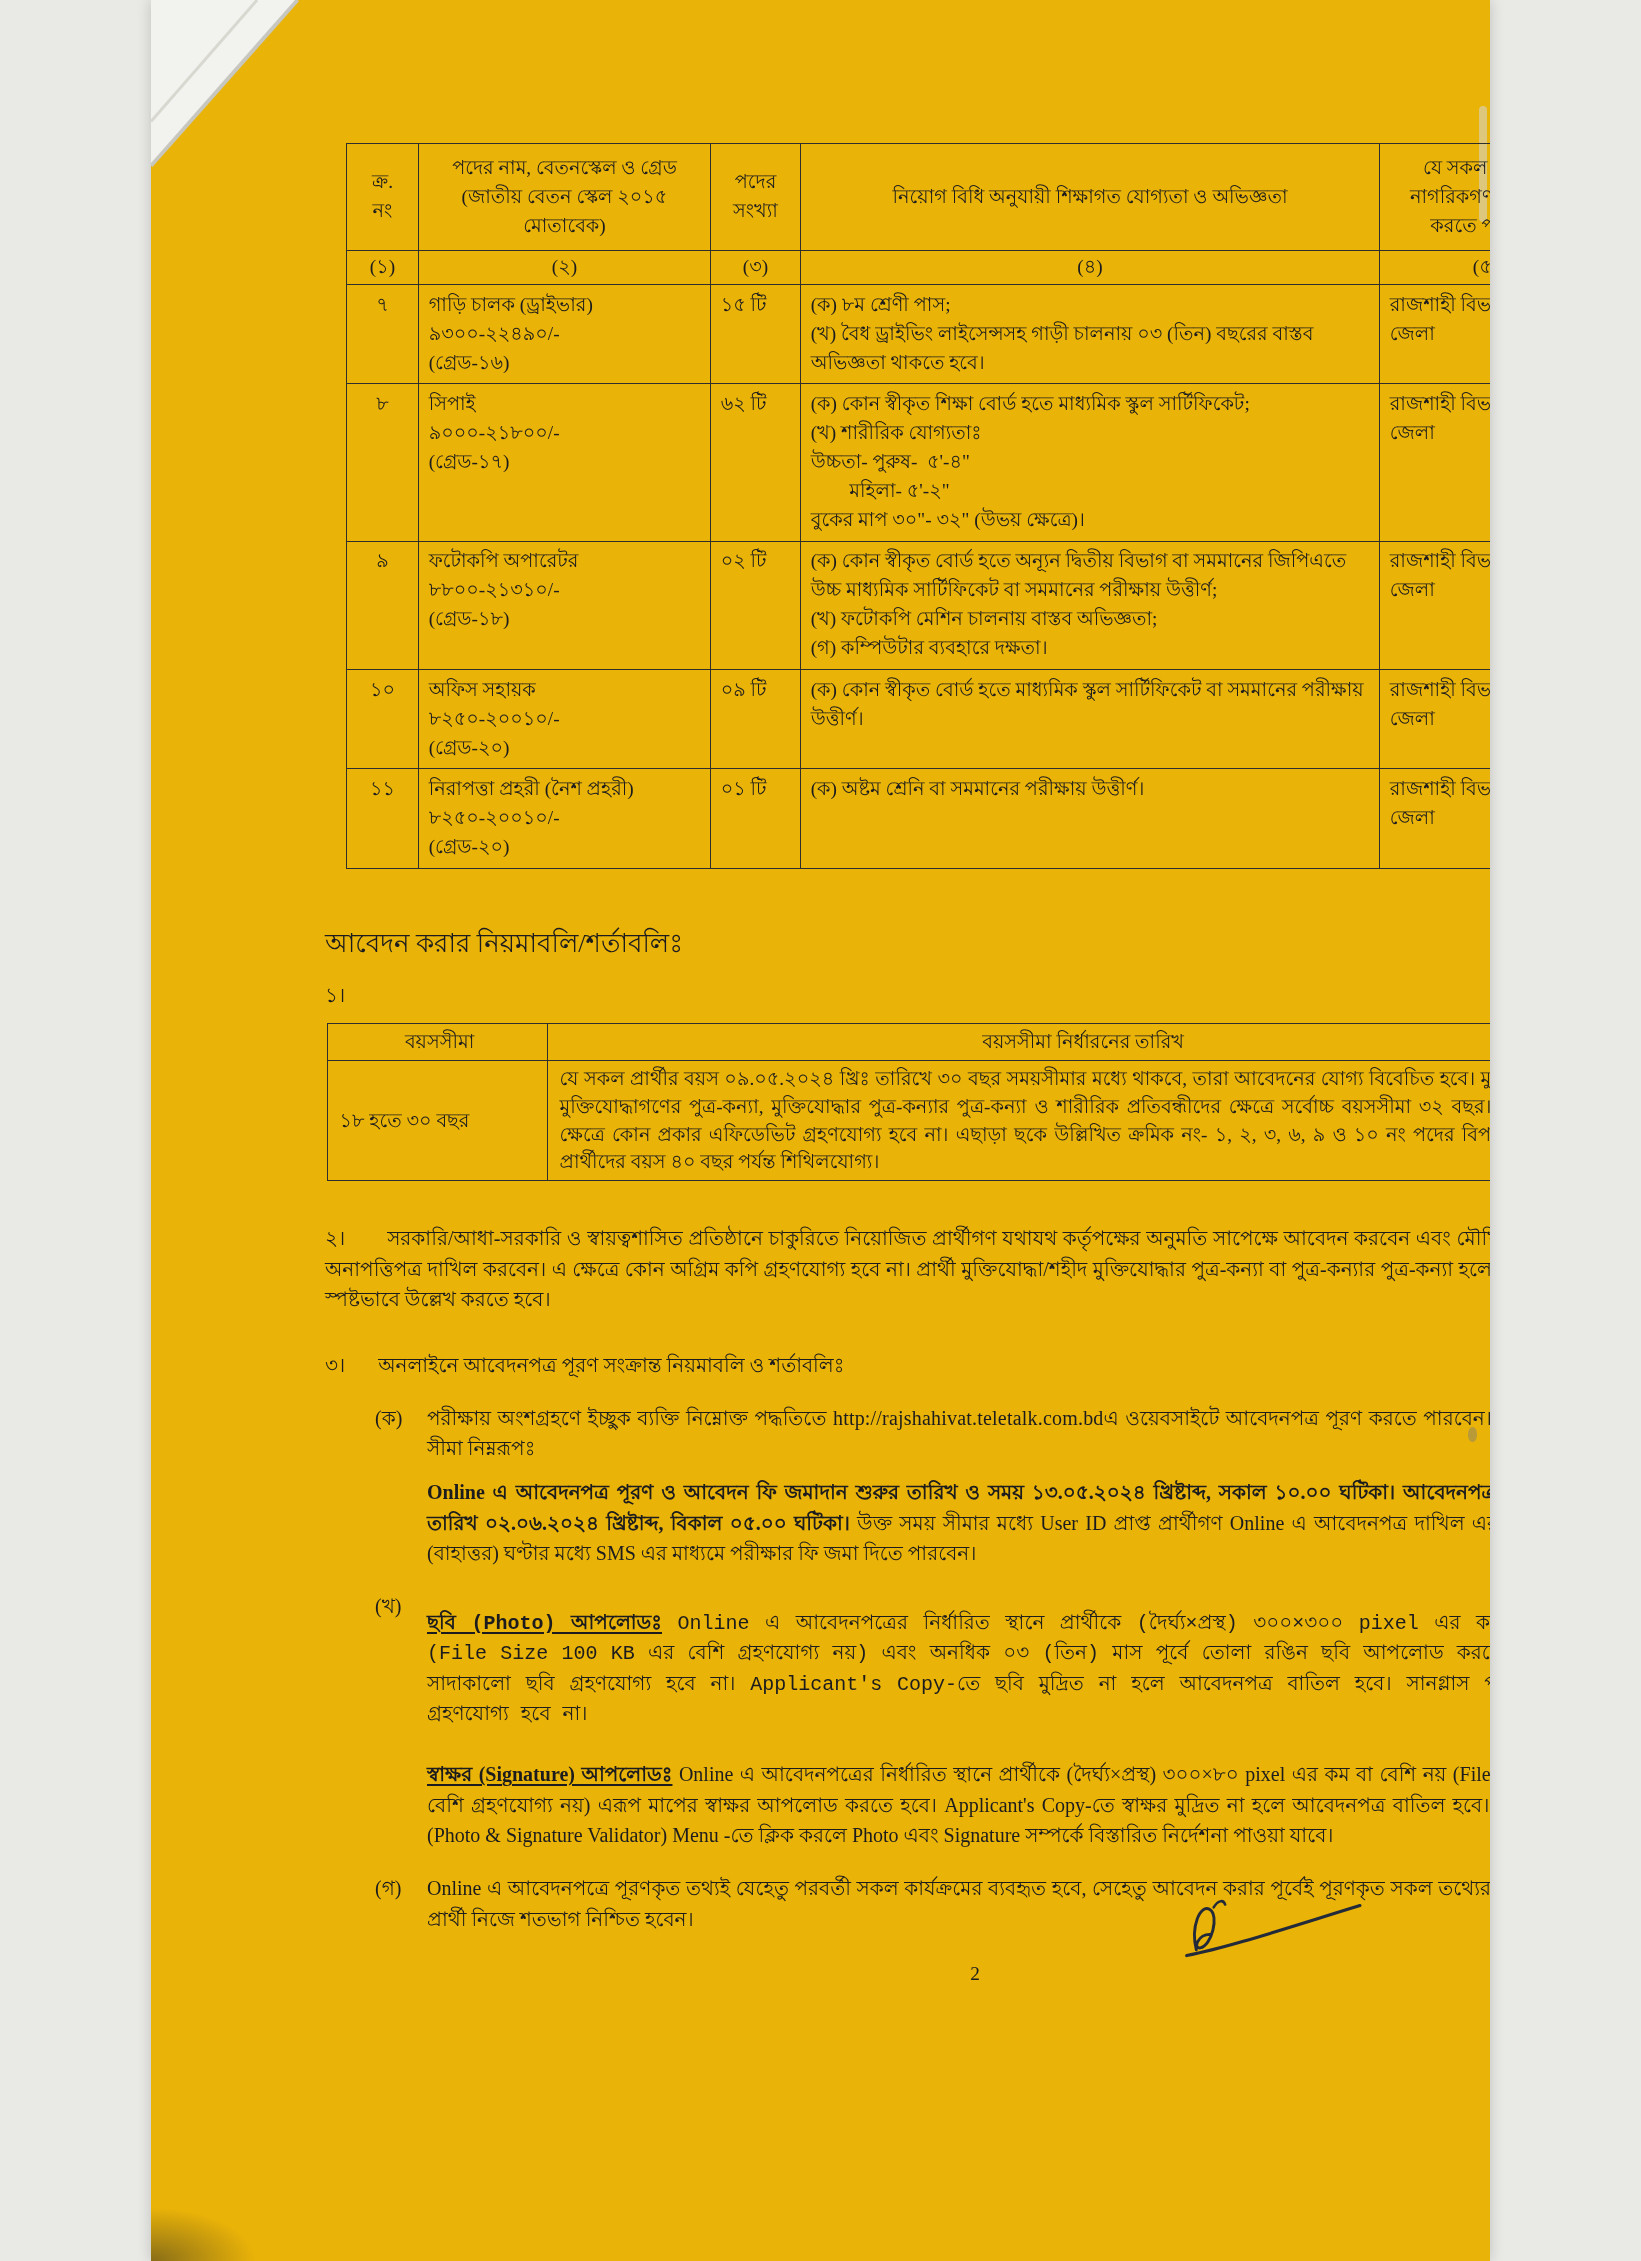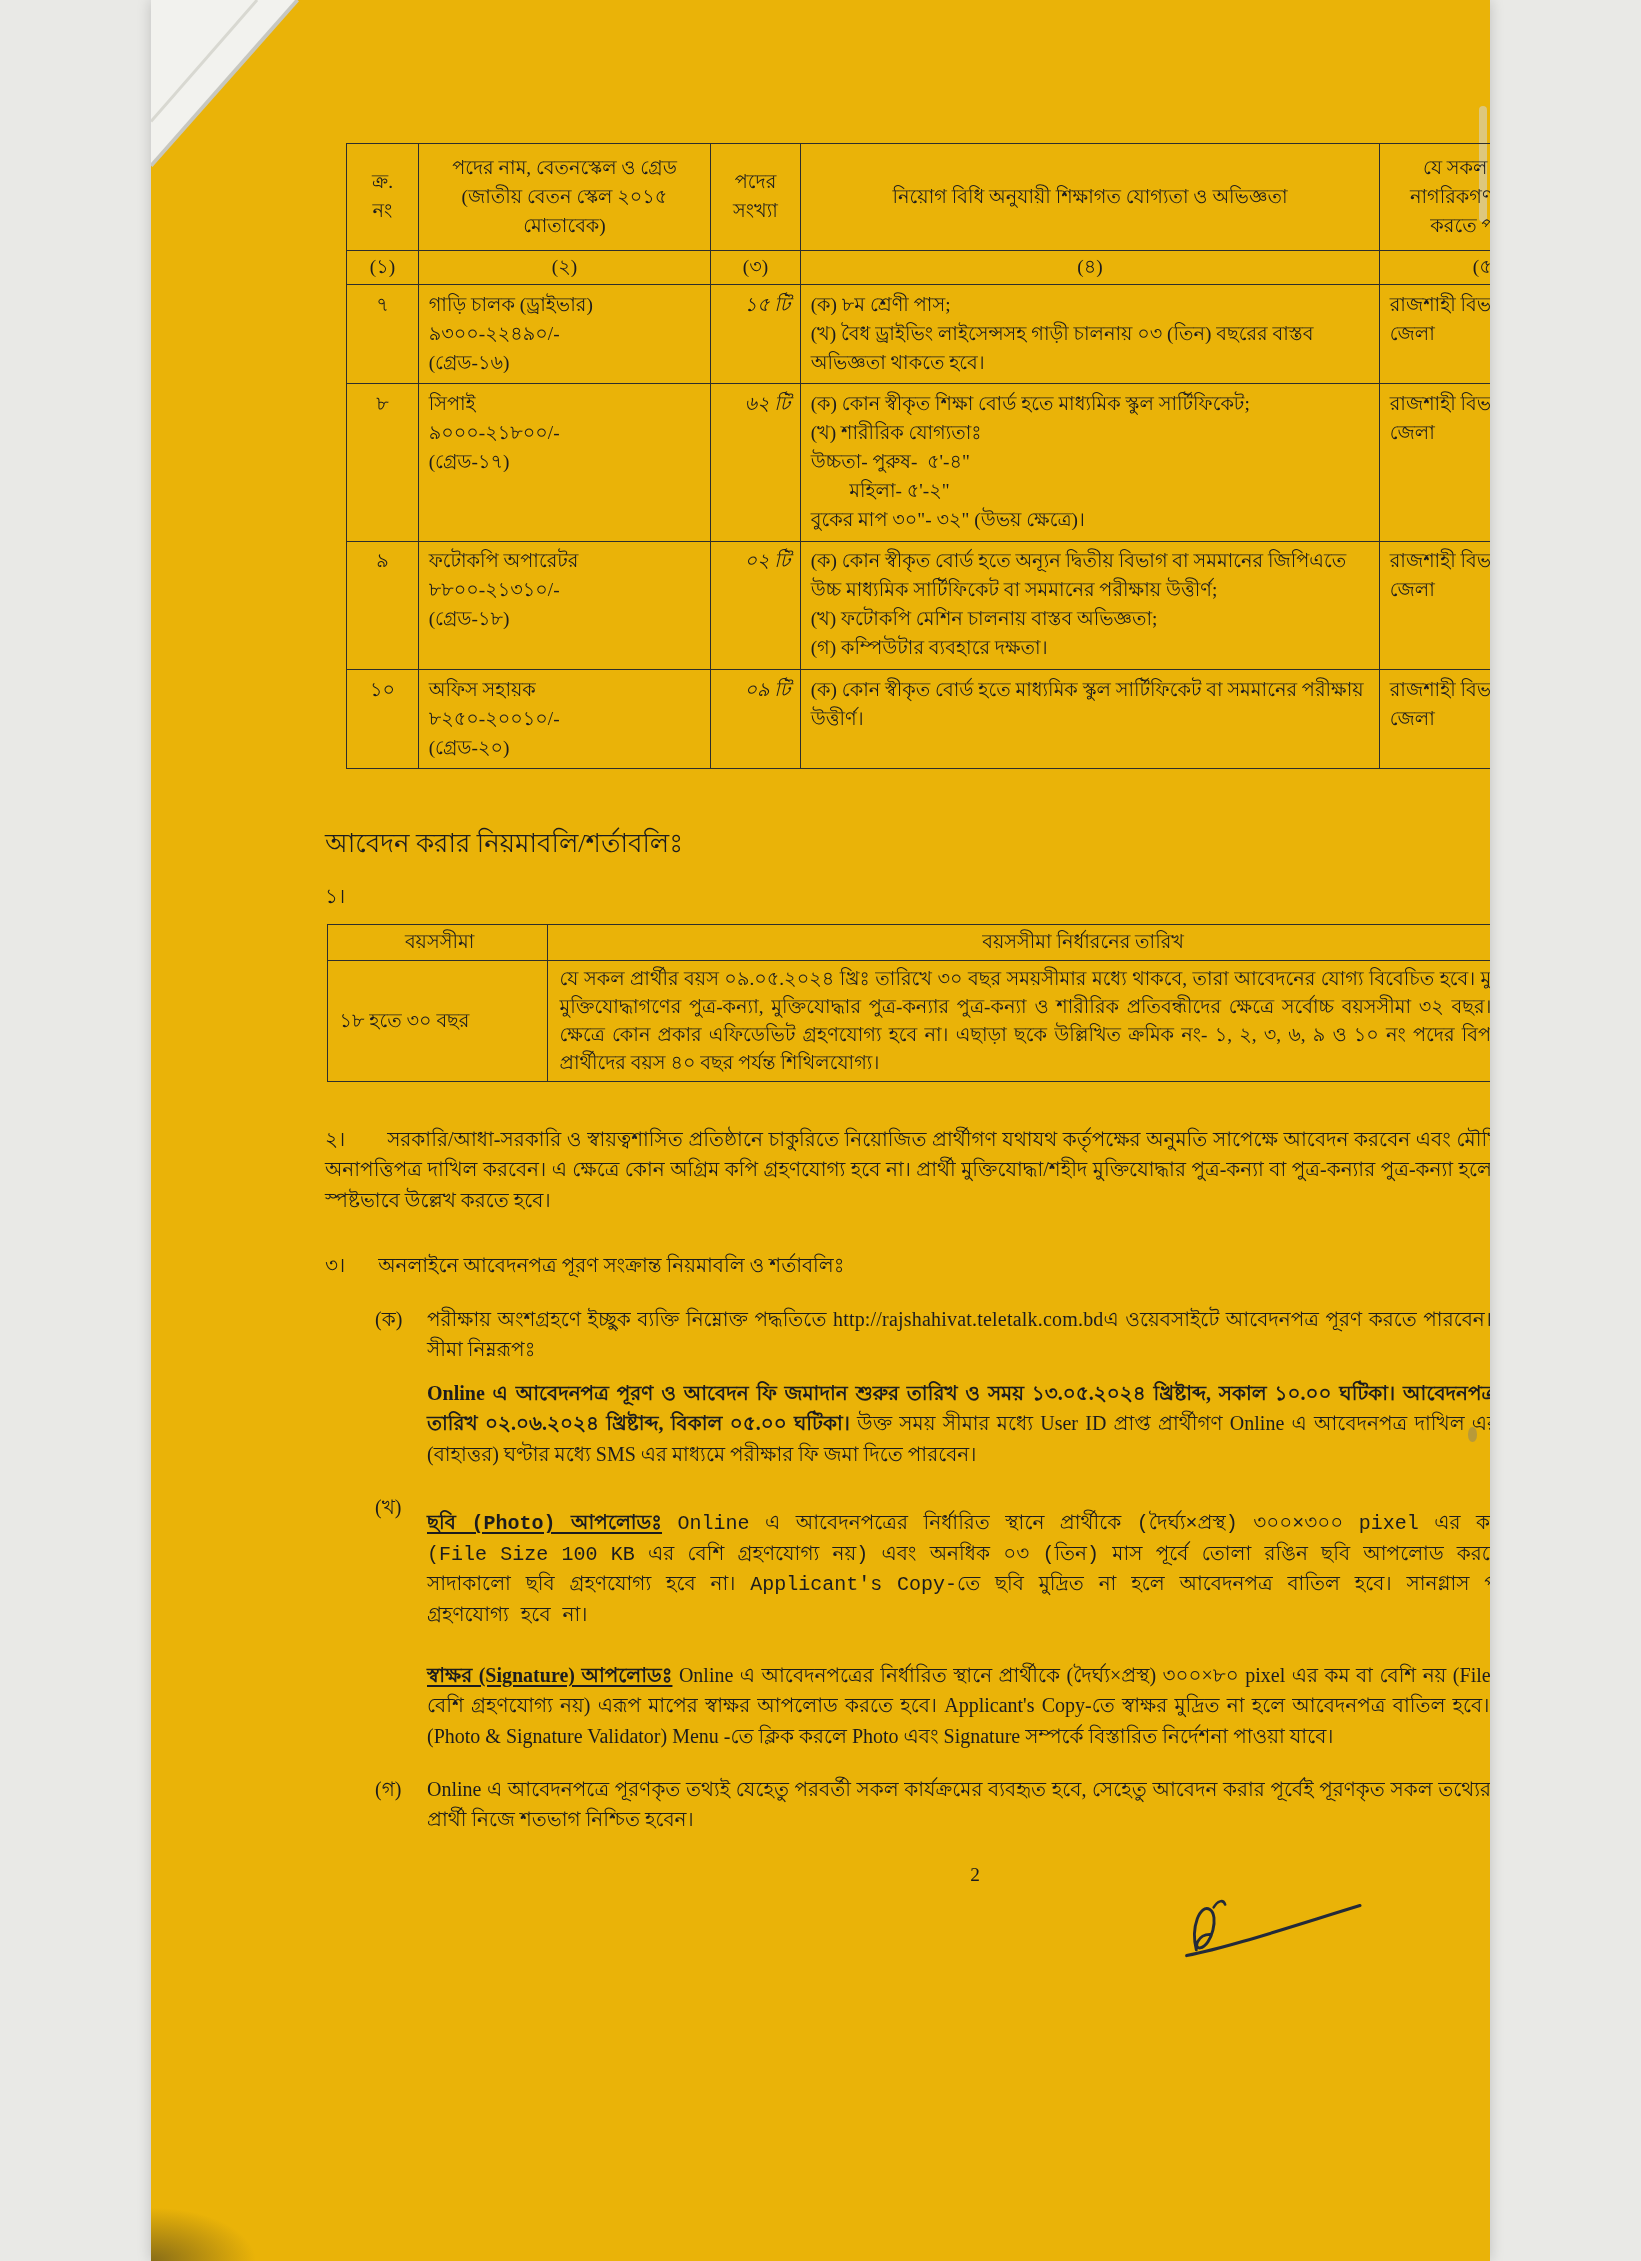--- a/index.html
+++ b/index.html
@@ -38,21 +38,21 @@
     vertical-align: top;
   }
   table.posts-table th {
     font-weight: 400;
     text-align: center;
     vertical-align: middle;
     padding: 9.7px 7.7px;
   }
   tr.idx-row td { text-align: center; padding: 1.9px 5.8px; }
   td.c-serial { text-align: center; }
-  td.c-count  { text-align: right; font-style: italic; }
+  td.c-count  { text-align: left; }
   td.c-name   { text-align: left; }
   td.c-qual   { text-align: left; }
   td.c-dist   { text-align: left; }
 
   
   .rules-heading {
     margin-top: 54px;
     font-size: 26px;
   }
   .item1-label {
@@ -207,20 +207,29 @@
 (গ) কম্পিউটার ব্যবহারে দক্ষতা।</td>
           <td class="c-dist">রাজশাহী বিভাগের সকল জেলা</td>
         </tr>
         <tr>
           <td class="c-serial">১০</td>
           <td class="c-name">অফিস সহায়ক
 ৮২৫০-২০০১০/-
 (গ্রেড-২০)</td>
           <td class="c-count">০৯ টি</td>
           <td class="c-qual">(ক) কোন স্বীকৃত বোর্ড হতে মাধ্যমিক স্কুল সার্টিফিকেট বা সমমানের পরীক্ষায় উত্তীর্ণ।</td>
+          <td class="c-dist">রাজশাহী বিভাগের সকল জেলা</td>
+        </tr>
+        <tr>
+          <td class="c-serial">১১</td>
+          <td class="c-name">নিরাপত্তা প্রহরী (নৈশ প্রহরী)
+৮২৫০-২০০১০/-
+(গ্রেড-২০)</td>
+          <td class="c-count">০১ টি</td>
+          <td class="c-qual">(ক) অষ্টম শ্রেনি বা সমমানের পরীক্ষায় উত্তীর্ণ।</td>
           <td class="c-dist">রাজশাহী বিভাগের সকল জেলা</td>
         </tr>
       </tbody>
     </table>
 
     <div class="rules-heading">আবেদন করার নিয়মাবলি/শর্তাবলিঃ</div>
     <div class="item1-label">১।</div>
 
     <table class="age-table">
       <colgroup>

